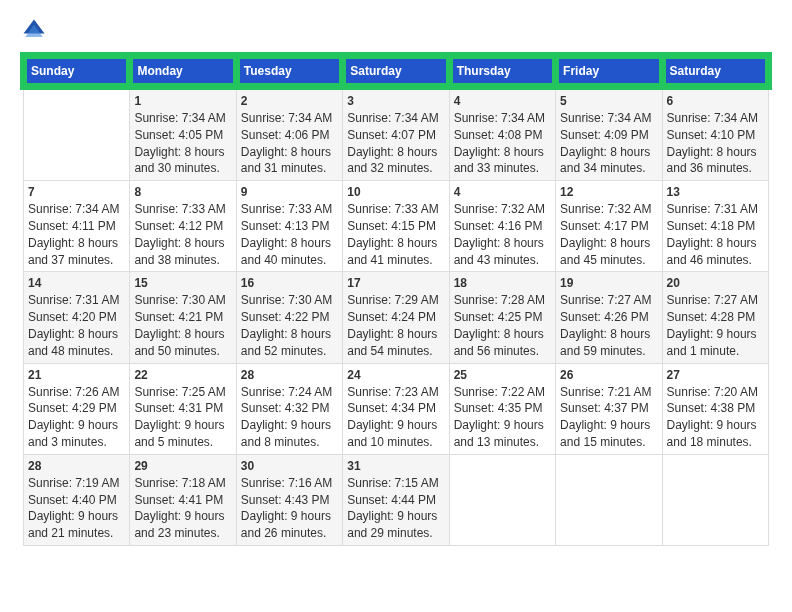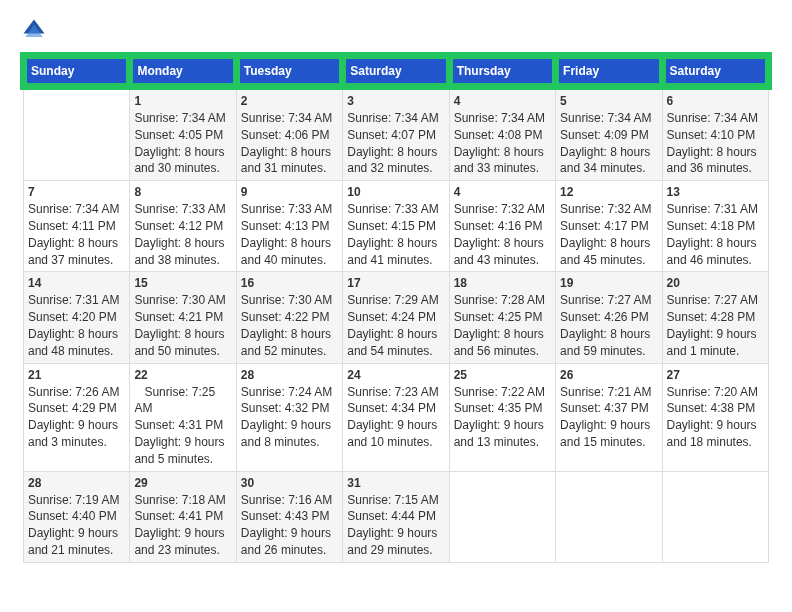--- a/index.html
+++ b/index.html
@@ -221,21 +221,21 @@
           <td><span class="day-number">20</span><span class="day-info" style="white-space: pre-line;">Sunrise: 7:27 AM
 Sunset: 4:28 PM
 Daylight: 9 hours
 and 1 minute.</span></td>
         </tr>
         <tr>
           <td><span class="day-number">21</span><span class="day-info" style="white-space: pre-line;">Sunrise: 7:26 AM
 Sunset: 4:29 PM
 Daylight: 9 hours
 and 3 minutes.</span></td>
-          <td><span class="day-number">22</span><span class="day-info" style="white-space: pre-line; margin-left: 10px;">Sunrise: 7:25 AM
+          <td><span class="day-number">22</span><span class="day-info" style="white-space: pre-line;">Sunrise: 7:25 AM
 Sunset: 4:31 PM
 Daylight: 9 hours
 and 5 minutes.</span></td>
           <td><span class="day-number">28</span><span class="day-info" style="white-space: pre-line; margin-top: 14px;">Sunrise: 7:24 AM
 Sunset: 4:32 PM
 Daylight: 9 hours
 and 8 minutes.</span></td>
           <td><span class="day-number">24</span><span class="day-info" style="white-space: pre-line;">Sunrise: 7:23 AM
 Sunset: 4:34 PM
 Daylight: 9 hours

